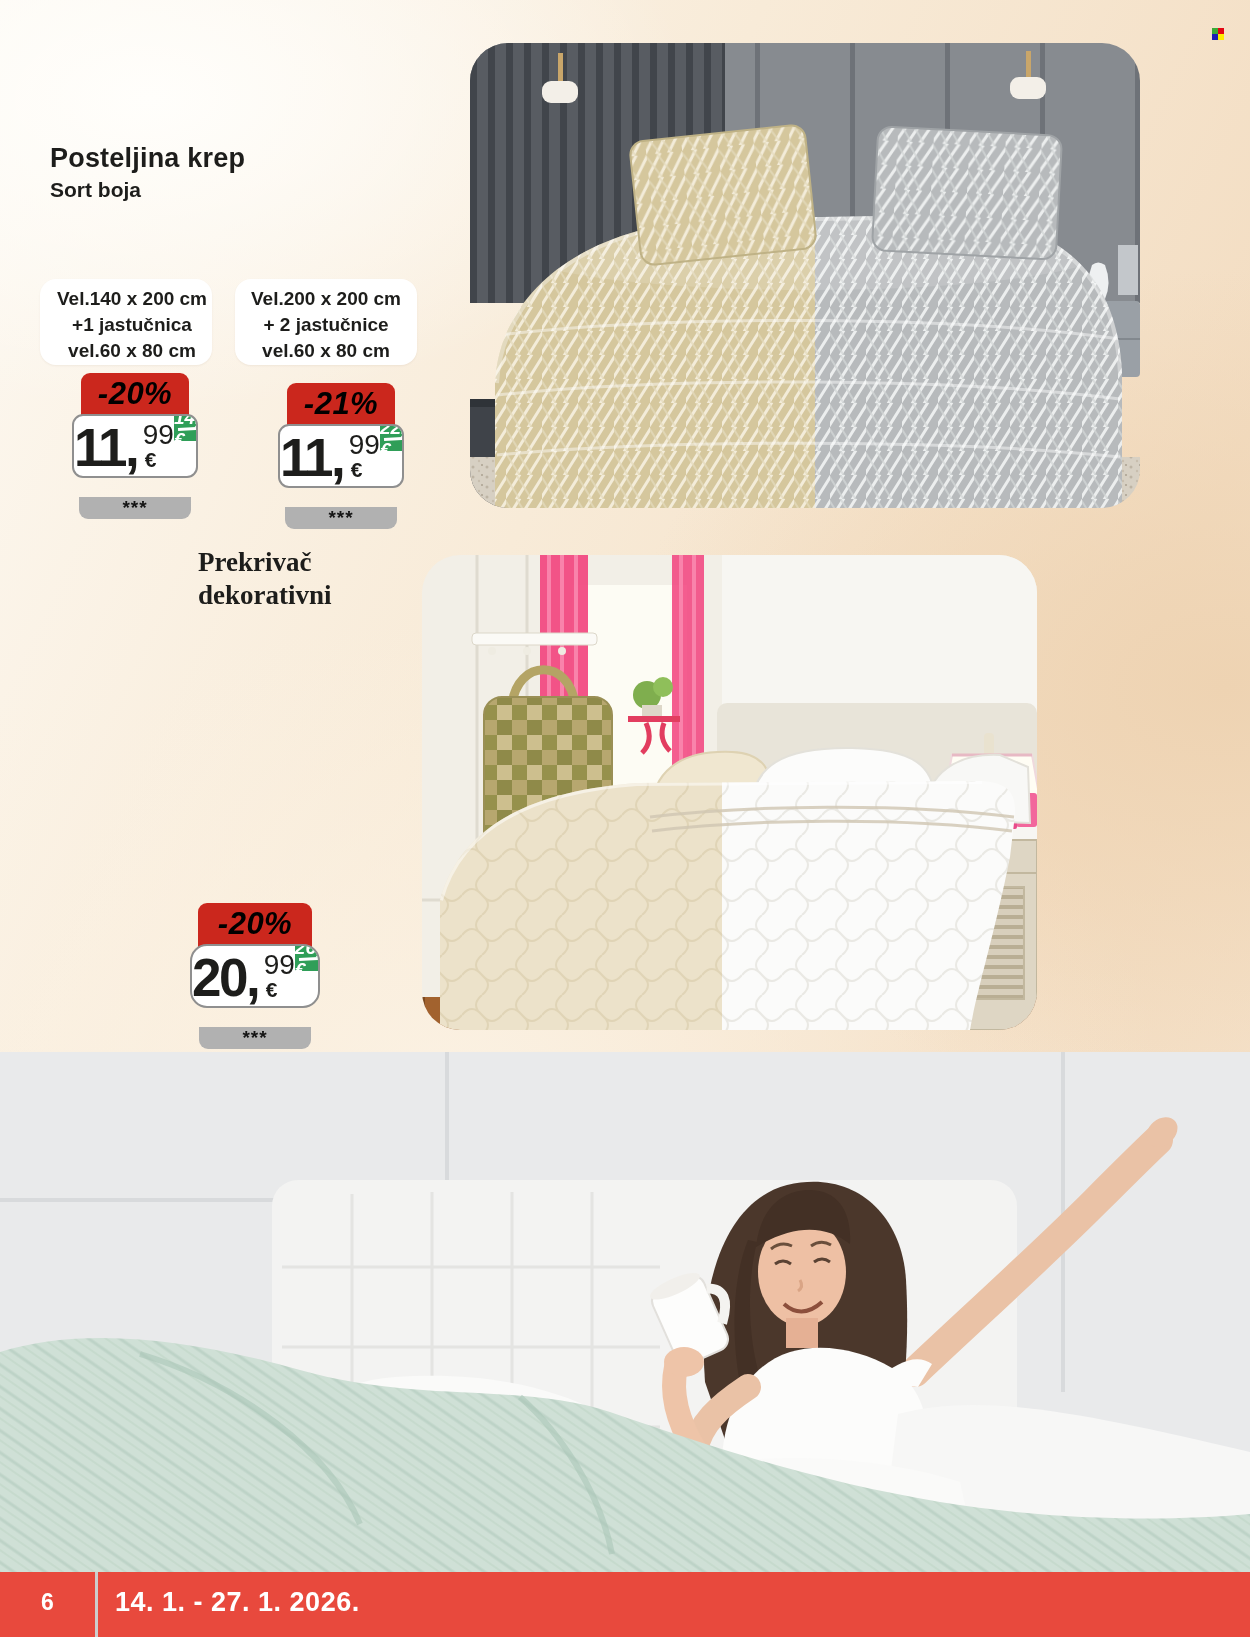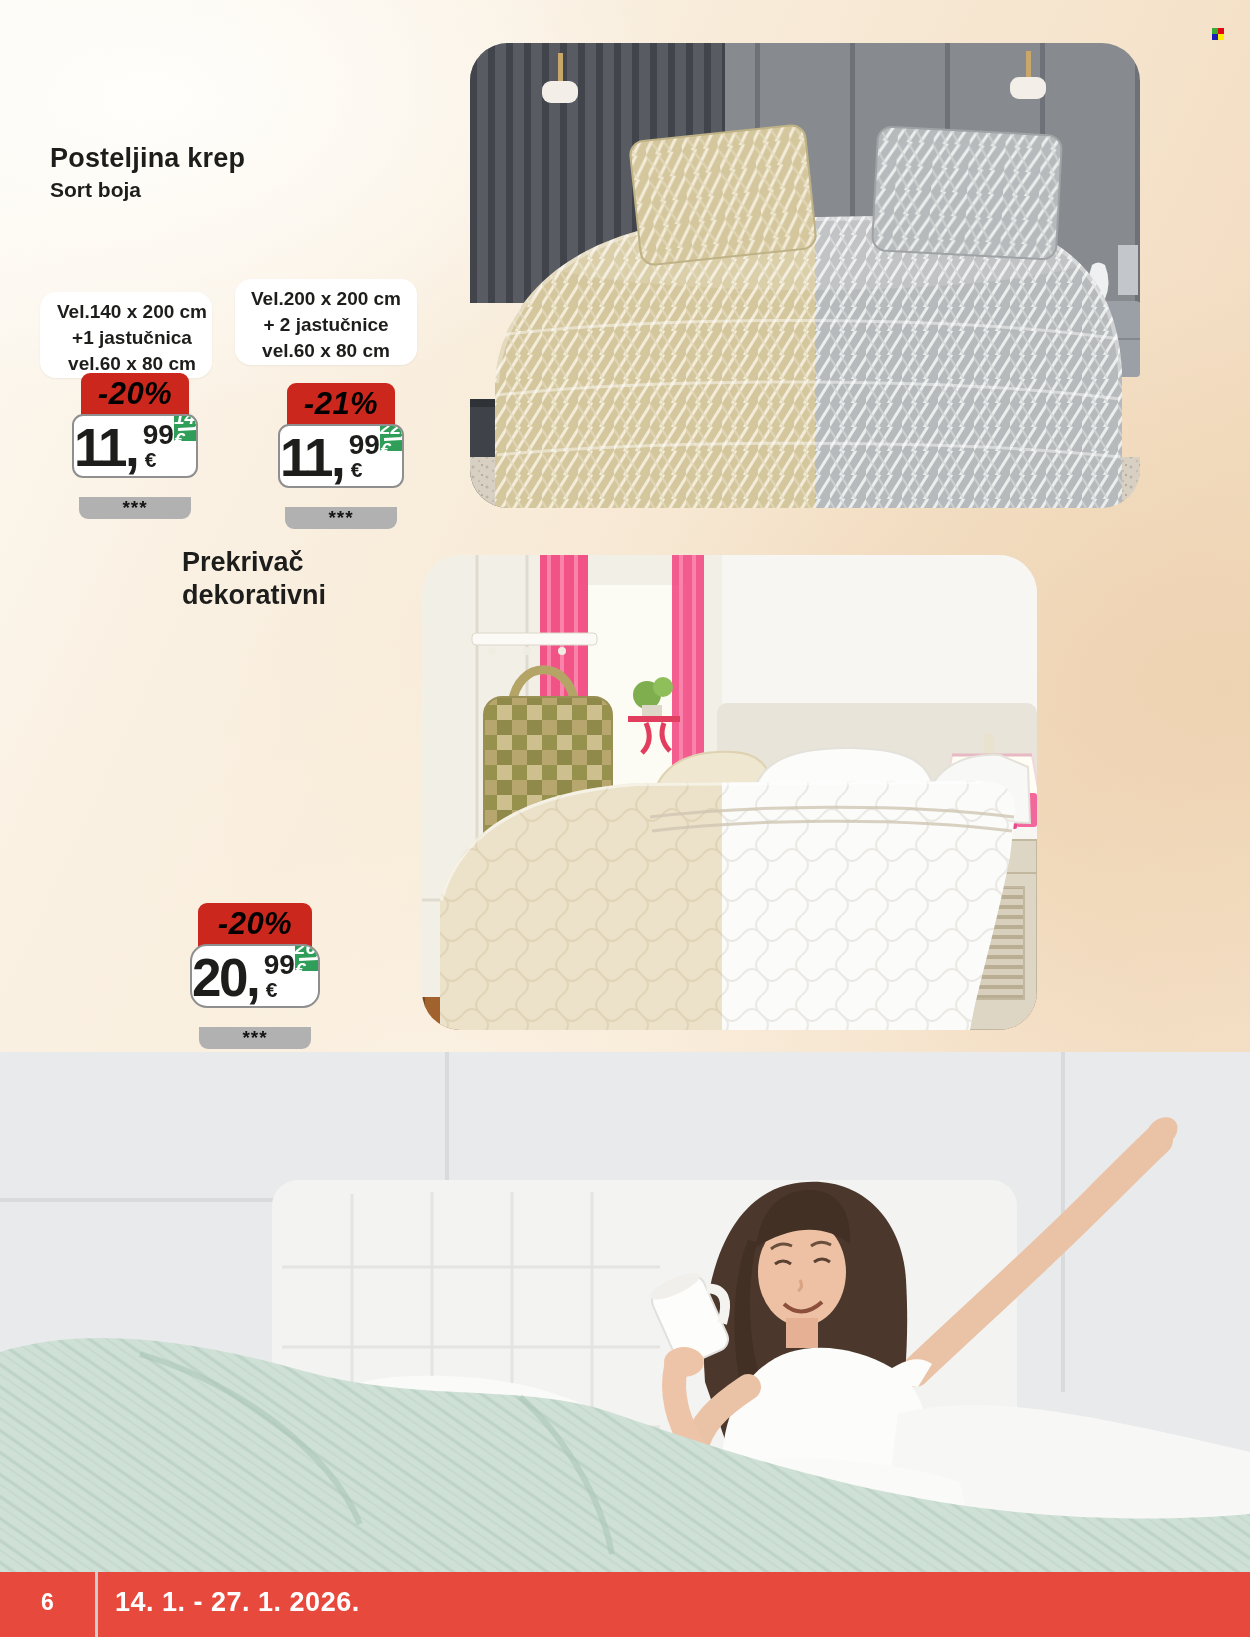--- a/index.html
+++ b/index.html
@@ -25,21 +25,21 @@
   .photo svg{ display:block; width:100%; height:100%; }
   #photo-krep   { left:470px; top:43px;   width:670px; height:465px; }
   #photo-prekrivac{ left:422px; top:555px; width:615px; height:475px; }
   #photo-woman  { left:0; top:1052px; width:1250px; height:520px; border-radius:0; }
 
   
   .title-block{ position:absolute; left:50px; top:128px;margin-top:15px; }
   .title-main{ font-size:27px; font-weight:bold; letter-spacing:.2px; }
   .title-sub { font-size:21px; font-weight:bold; margin-top:4px; }
 
-  .p2-block{ position:absolute; left:182px; top:546px; }
+  .p2-block{ position:absolute; left:198px; top:546px;font-family:Liberation Serif, serif; }
   .p2-title{ font-size:27px; font-weight:bold; line-height:33px; }
   .p2-desc { font-size:20px; font-weight:bold; line-height:26px; margin-top:4px; }
 
   .size-box{
     position:absolute; background:#fff; border-radius:16px; padding-top:7px;
     text-align:center; font-size:19px; font-weight:bold; line-height:26px; height:86px;
     box-shadow:0 1px 2px rgba(120,90,60,.08);
   }
 
   
@@ -58,21 +58,21 @@
   }
   .price-tag .pbox{
     position:absolute; left:0; top:41px; width:126px; height:64px; z-index:3;
     background:#fff; border:2px solid #8f8f8f; border-radius:11px; overflow:hidden;
     display:flex; flex-direction:row;
   }
   .price-row{ flex:1; display:flex; justify-content:center; align-items:flex-start; padding-top:5px; }
   .p-int  { font-size:53px; line-height:53px; font-weight:bold; letter-spacing:-2.5px; }
   .p-comma{ font-size:53px; line-height:53px; font-weight:bold; }
   .p-col  { display:flex; flex-direction:column; align-items:flex-start; margin-left:3px; padding-top:1px; }
-  .p-cents{ font-size:28px; line-height:25px; font-weight:bold; }
+  .p-cents{ font-size:28px; line-height:25px; font-weight:normal; }
   .p-cur  { font-size:21px; line-height:21px; font-weight:bold; margin-top:2px; margin-left:2px;}
   .old-price{
     position:relative; height:25px; background:#2f9e58; color:#fff;
     display:flex; justify-content:center; align-items:center;
     font-size:19px; font-weight:bold; font-style:italic;
   }
   .old-price::after{
     content:""; position:absolute; left:4px; right:4px; top:11px; height:2.5px;
     background:#fff; transform:rotate(-3deg);
   }
@@ -191,21 +191,21 @@
         <rect x="-92" y="-62" width="184" height="124" rx="14" fill="url(#grayP)" stroke="#9fa3a6" stroke-width="2"></rect>
       </g>
     </svg>
   </div>
 
   <div class="title-block">
     <div class="title-main">Posteljina krep</div>
     <div class="title-sub">Sort boja</div>
   </div>
 
-  <div class="size-box" style="left:40px; top:292px; width:172px;padding-left:12px;">
+  <div class="size-box" style="left:40px; top:279px; width:172px;padding-left:12px;">
     <div>Vel.140 x 200 cm</div>
     <div>+1 jastučnica</div>
     <div>vel.60 x 80 cm</div>
   </div>
   <div class="size-box" style="left:235px; top:279px; width:182px;">
     <div>Vel.200 x 200 cm</div>
     <div>+ 2 jastučnice</div>
     <div>vel.60 x 80 cm</div>
   </div>
 

